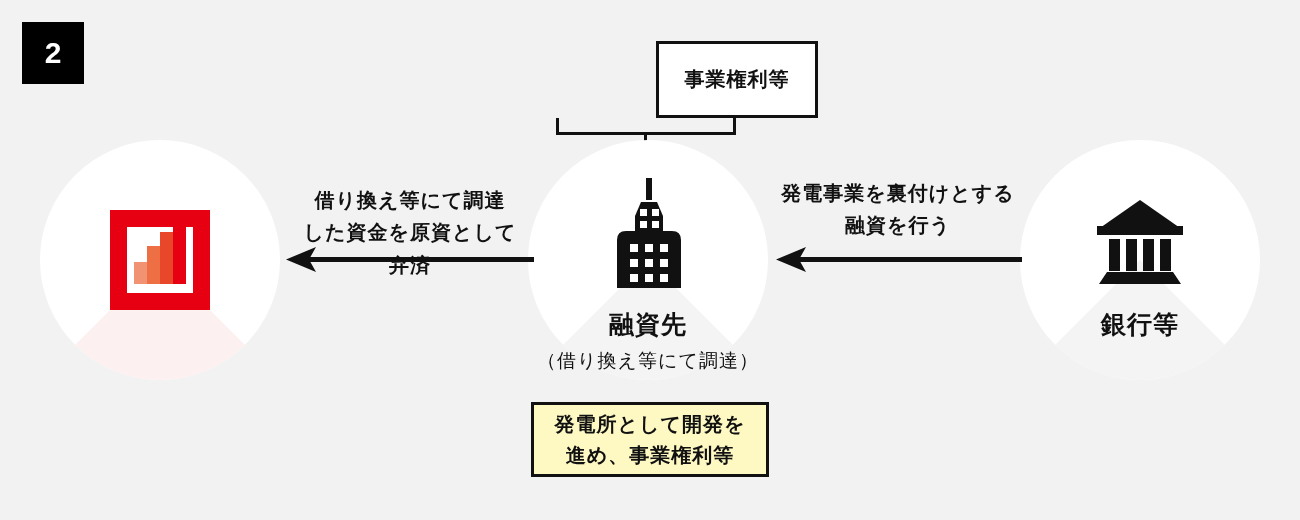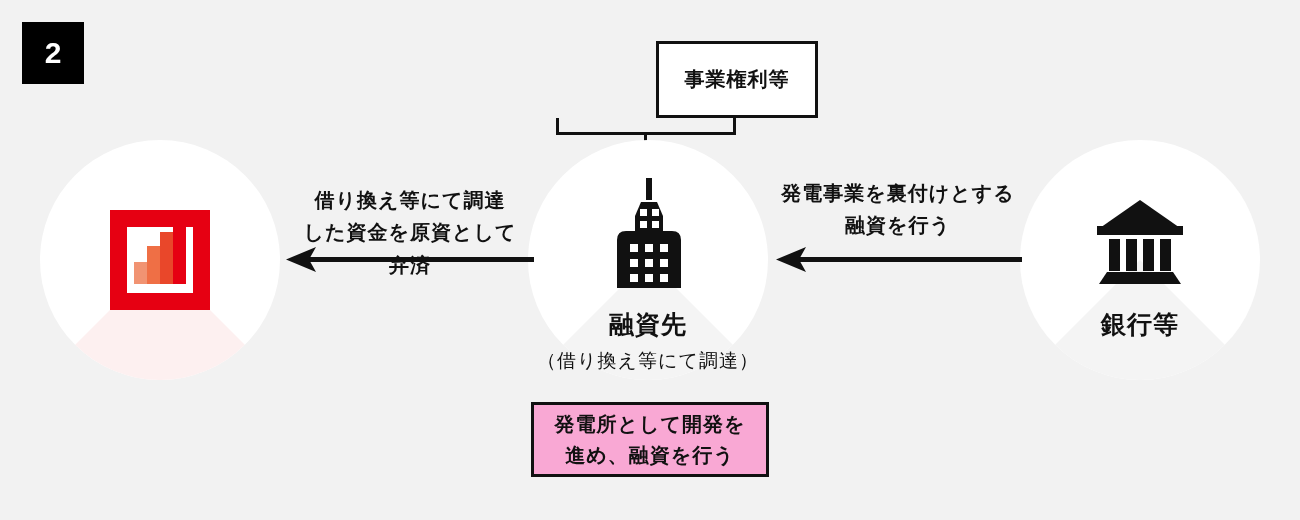--- a/index.html
+++ b/index.html
@@ -134,21 +134,21 @@
     justify-content: center;
     font-weight: 700;
     font-size: 20px;
     letter-spacing: 1px;
     color: #111111;
   }
 
   
   .bottombox {
     position: absolute;
-    background: #f9a8d4;
+    background: #fef9c3;
     border: 3px solid #111111;
     box-sizing: border-box;
     display: flex;
     flex-direction: column;
     align-items: center;
     justify-content: center;
     font-weight: 700;
     font-size: 20px;
     line-height: 1.55;
     letter-spacing: 1px;
@@ -295,16 +295,16 @@
 
   <div class="edge-caption" style="left:275px; top:144px; width:270px;margin-top:40px;">借り換え等にて調達
 した資金を原資として
 弁済</div>
 
   <div class="edge-caption" style="left:760px; top:177px; width:276px;">発電事業を裏付けとする
 融資を行う</div>
 
   <div class="bottombox" style="left:531px; top:402px; width:238px; height:75px;">
     <span>発電所として開発を</span>
-    <span>進め、融資を行う</span>
+    <span>進め、事業権利等</span>
   </div>
 
 </div>
 
 </body></html>

